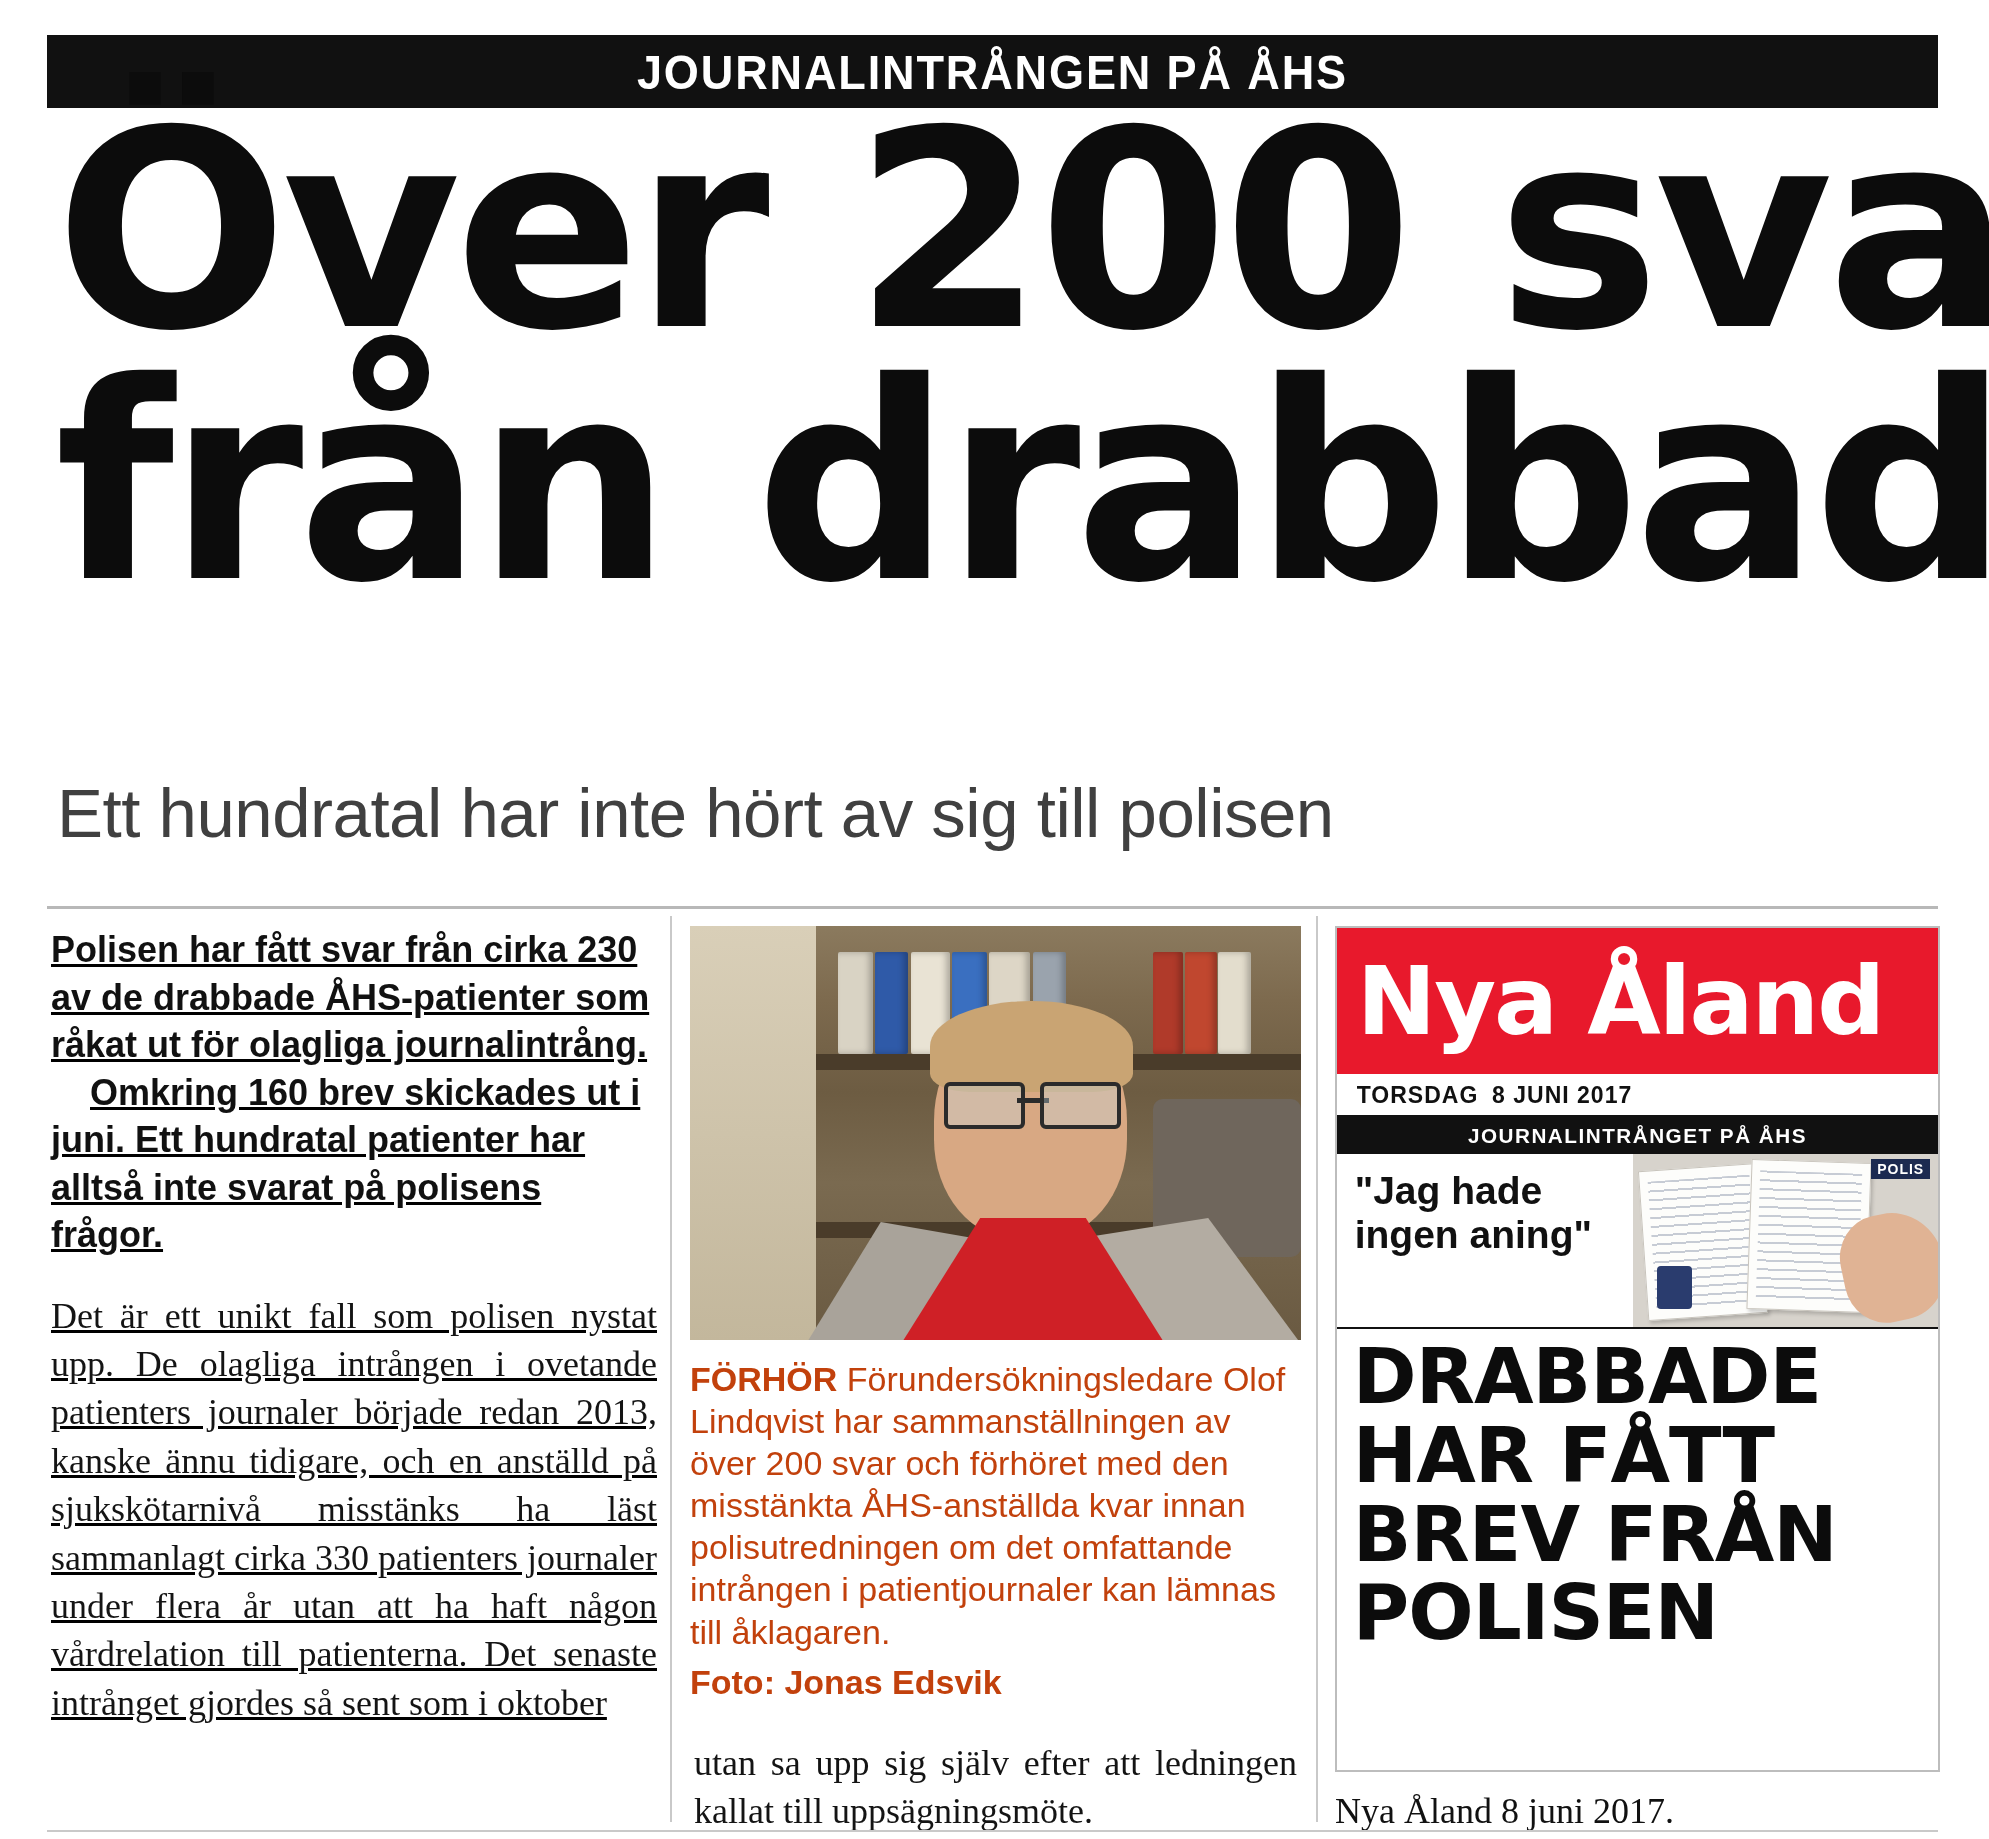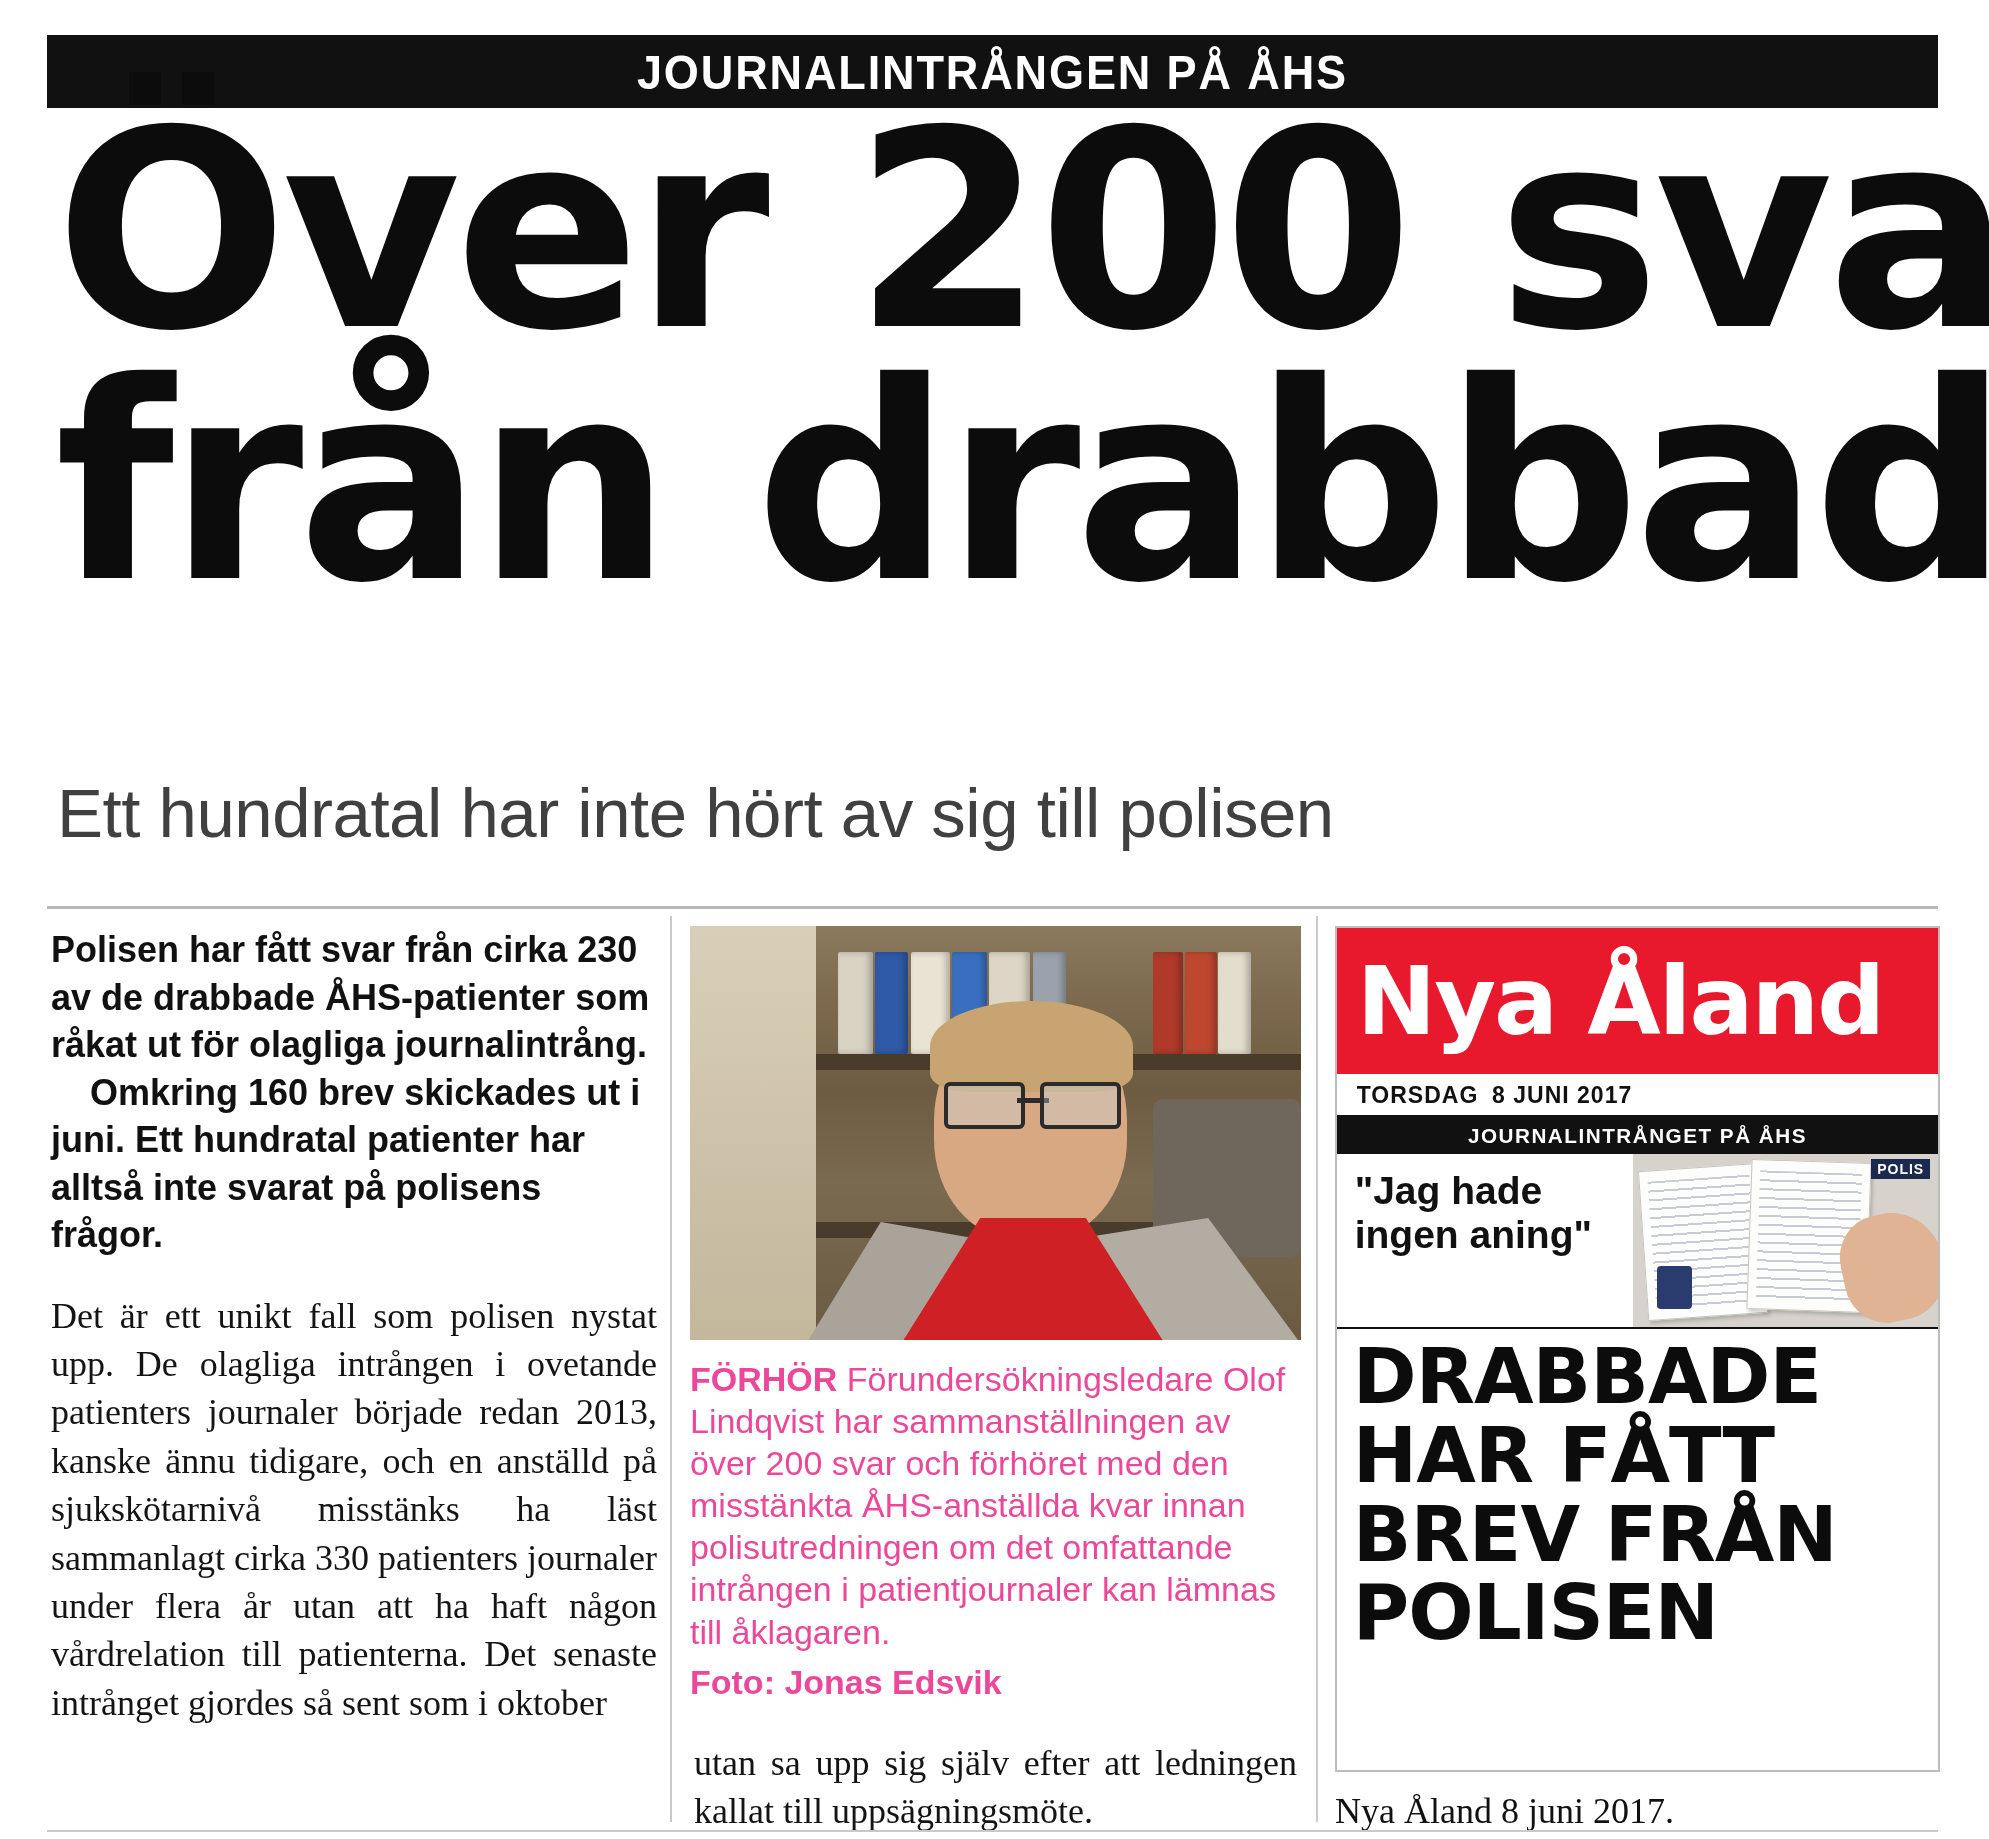--- a/index.html
+++ b/index.html
@@ -83,21 +83,21 @@
     width: 1891px;
     height: 3px;
     background: #b8b8b8;
   }
 
   
   .col {
     position: absolute;
     top: 926px;
   }
-  .col-1 { left: 51px;  width: 606px; }
+  .col-1 { left: 51px;  width: 606px; text-decoration: underline; }
   .col-2 { left: 690px; width: 611px; }
   .col-3 { left: 1335px; width: 606px; }
 
   .col-divider {
     position: absolute;
     top: 916px;
     width: 2px;
     height: 906px;
     background: #c9c9c9;
   }
@@ -220,21 +220,21 @@
     left: 463px; top: 173px; width: 148px; height: 158px;
     background: #6f665c;
     border-radius: 9.9px;
   }
 
   .caption {
     margin-top: 17.7px;
     font-family: "Liberation Sans", sans-serif;
     font-size: 34px;
     line-height: 1.24;
-    color: #ec4899;
+    color: #c2410c;
   }
   .caption .lbl { font-weight: bold; }
   .caption .credit {
     display: block;
     text-align: left;
     font-weight: bold;
     margin-top: 7.9px;
   }
 
   

